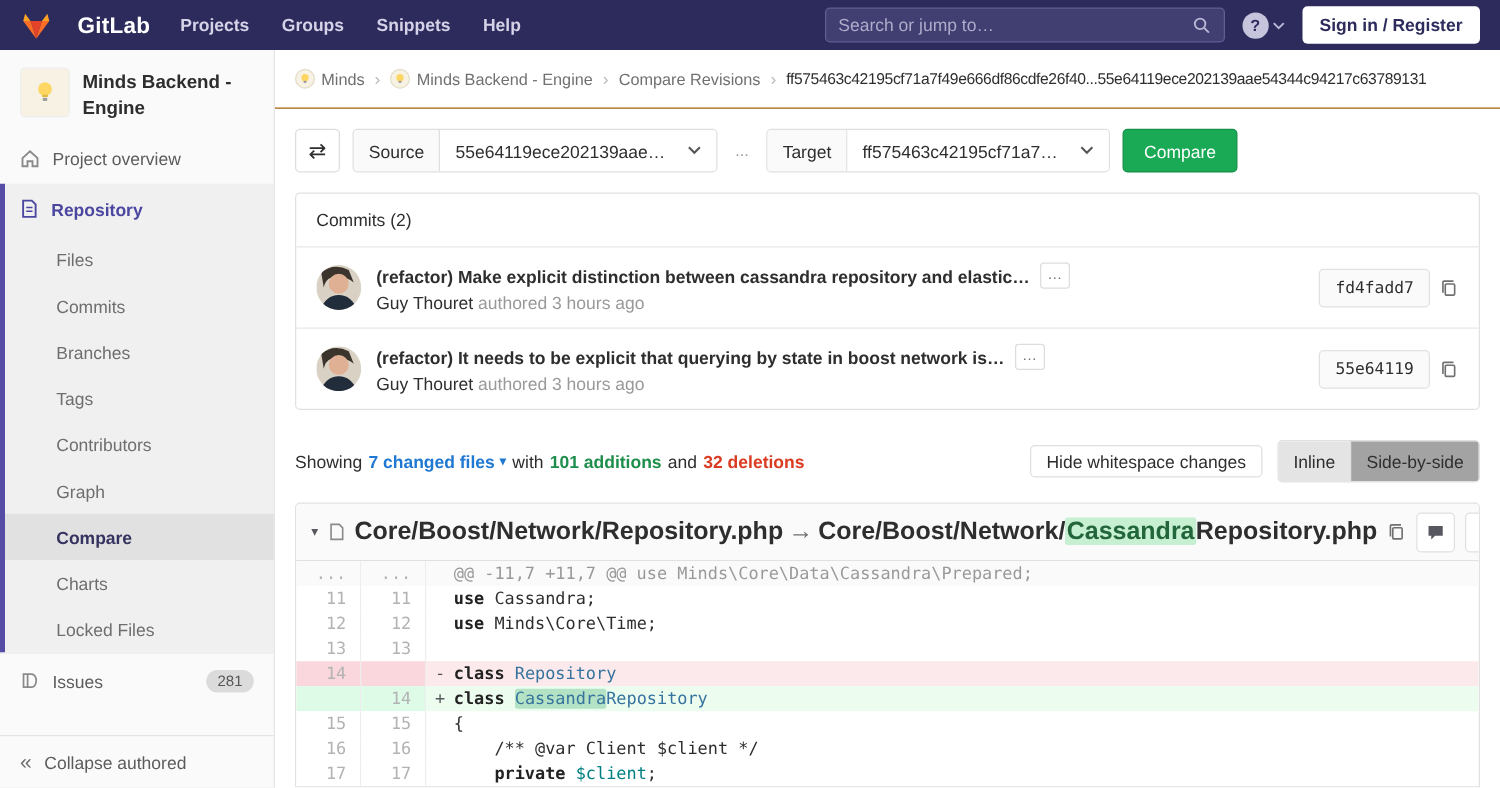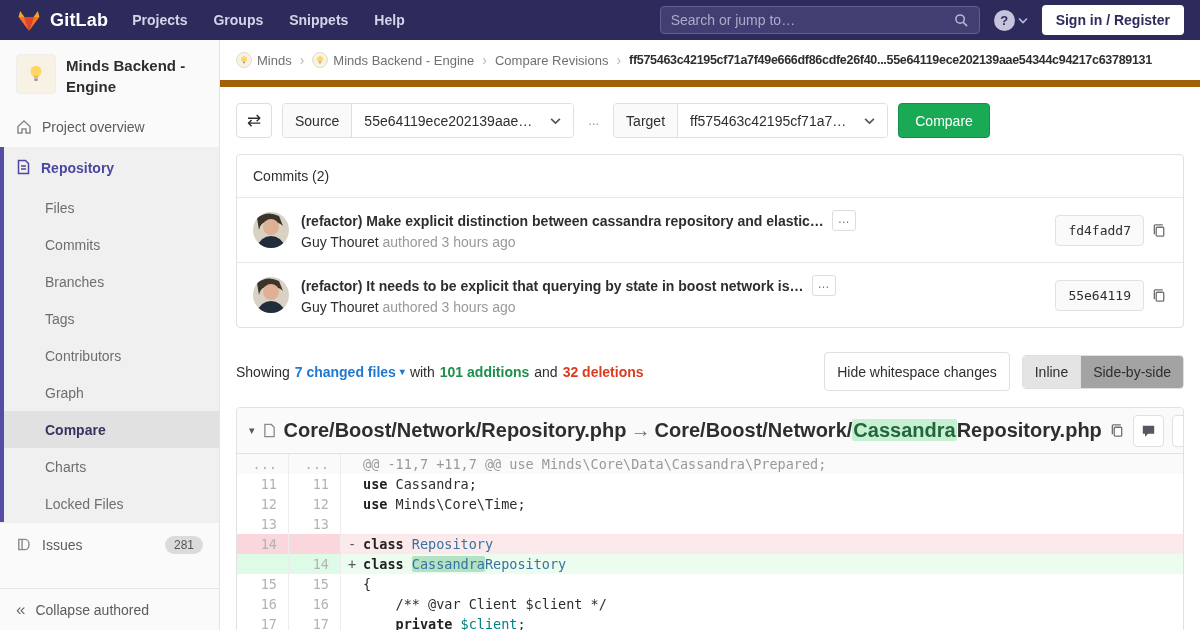--- a/index.html
+++ b/index.html
@@ -2,21 +2,21 @@
 <html><head>
 <meta charset="utf-8">
 <style>
   * { margin:0; padding:0; box-sizing:border-box; }
   html,body { width:1200px; height:630px; overflow:hidden; background:#fff;
     font-family:"Liberation Sans", sans-serif; color:#2e2e2e; }
 
   
   .navbar { position:fixed; top:0; left:0; width:1200px; height:40px; background:#2c2b5c;
     display:flex; align-items:center; padding:0 16px; z-index:50; }
-  .logo-wrap { display:flex; align-items:center; gap:8px; margin-right:24px; }
+  .logo-wrap { display:flex; align-items:center; gap:20px; margin-right:24px; }
   .logo-text { color:#fff; font-size:18px; font-weight:bold; letter-spacing:.2px; }
   .nav-links { display:flex; align-items:center; gap:26px; }
   .nav-link { color:#d6d3e8; font-size:14px; font-weight:bold; text-decoration:none; cursor:pointer; }
   .nav-right { margin-left:auto; display:flex; align-items:center; gap:14px; }
   .search-box { width:320px; height:28px; background:#413e72; border:1px solid #615e94; border-radius:4px;
     display:flex; align-items:center; padding:0 10px; }
   .search-box input { flex:1; background:transparent; border:none; outline:none; color:#c7c4dd;
     font-size:14px; font-family:"Liberation Sans", sans-serif; }
   .search-box input::placeholder { color:#aeabcb; }
   .help-wrap { display:flex; align-items:center; gap:3px; cursor:pointer; }
@@ -43,28 +43,28 @@
   .side-sub.active { background:#e1e1e1; color:#35335f; font-weight:bold; }
   .issues-row { border-top:1px solid #ececec; height:44px; }
   .count-badge { margin-left:auto; background:#dbdbdb; color:#555; font-size:12px; border-radius:9px;
     padding:2px 9px; }
   .collapse-row { margin-top:auto; border-top:1px solid #e5e5e5; height:42px; display:flex;
     align-items:center; gap:10px; padding:0 16px; font-size:14px; color:#5c5c5c; cursor:pointer; }
   .collapse-icon { font-size:17px; color:#6e6e6e; line-height:1; }
 
   
   .content { margin-left:220px; margin-top:40px; width:980px; }
-  .breadcrumbs { height:47px; border-bottom:7px solid #a16207; display:flex; align-items:center;
+  .breadcrumbs { height:47px; border-bottom:1px solid #a16207; display:flex; align-items:center;
     padding:16px 16px; gap:8px; white-space:nowrap; overflow:hidden; font-size:13px; color:#707070; }
   .crumb { display:flex; align-items:center; gap:5px; }
   .crumb-avatar { width:16px; height:16px; border-radius:50%; background:#f7f2e4; border:1px solid #e3ddc9;
     display:flex; align-items:center; justify-content:center; flex:0 0 auto; }
   .crumb-link { color:#707070; cursor:pointer; }
   .crumb-sep { color:#b8b8b8; font-size:14px; }
-  .crumb-current { color:#2e2e2e; font-weight:bold; font-size:12.5px; letter-spacing:-0.3px; }
+  .crumb-current { color:#2e2e2e; font-weight:normal; font-size:12.5px; letter-spacing:-0.3px; }
 
   
   .compare-form { display:flex; align-items:center; gap:10px; margin:16px; }
   .swap-btn { width:36px; height:35px; border:1px solid #ddd; border-radius:4px; background:#fff;
     font-size:17px; color:#2e2e2e; cursor:pointer; display:flex; align-items:center; justify-content:center; }
   .input-group { display:flex; height:35px; border:1px solid #dfdfdf; border-radius:4px; overflow:hidden; }
   .ig-addon { background:#fafafa; border-right:1px solid #dfdfdf; display:flex; align-items:center;
     padding:0 12px; font-size:14px; color:#2e2e2e; }
   .ig-value { background:#fff; display:flex; align-items:center; gap:18px; padding:0 12px;
     font-size:14px; color:#2e2e2e; cursor:pointer; }
@@ -92,21 +92,21 @@
   .copy-btn { background:none; border:none; cursor:pointer; display:flex; padding:0; }
 
   
   .summary-row { margin:24px 16px 16px 16px; display:flex; align-items:center; }
   .summary-left { font-size:14px; color:#2e2e2e; display:flex; align-items:center; gap:5px; }
   .files-link { color:#1f78d1; font-weight:bold; cursor:pointer; display:flex; align-items:center; gap:4px; }
   .caret-blue { font-size:10px; color:#1f78d1; }
   .stat-add { color:#1e8e4c; font-weight:bold; }
   .stat-del { color:#db3b21; font-weight:bold; }
   .summary-right { margin-left:auto; display:flex; align-items:center; gap:12px; }
-  .ws-btn { background:#fff; border:1px solid #e0e0e0; border-radius:4px; height:39px; padding:0 12px;
+  .ws-btn { background:#fff; border:1px solid #e0e0e0; border-radius:4px; height:26px; padding:0 12px;
     font-size:14px; color:#2e2e2e; cursor:pointer; }
   .btn-group { display:flex; border:1px solid #e0e0e0; border-radius:4px; overflow:hidden; height:34px; }
   .bg-btn { background:#a3a3a3; border:none; font-size:14px; color:#2e2e2e; padding:0 12px; cursor:pointer; }
   .bg-btn.active { background:#e4e4e4; }
   .bg-btn + .bg-btn { border-left:1px solid #e0e0e0; }
 
   
   .diff-panel { margin:16px 16px 0 16px; border:1px solid #e1e1e1; border-radius:4px 4px 0 0; overflow:hidden; }
   .diff-head { height:46px; background:#fafafa; border-bottom:1px solid #e1e1e1; display:flex;
     align-items:center; padding:0 12px; gap:8px; }

